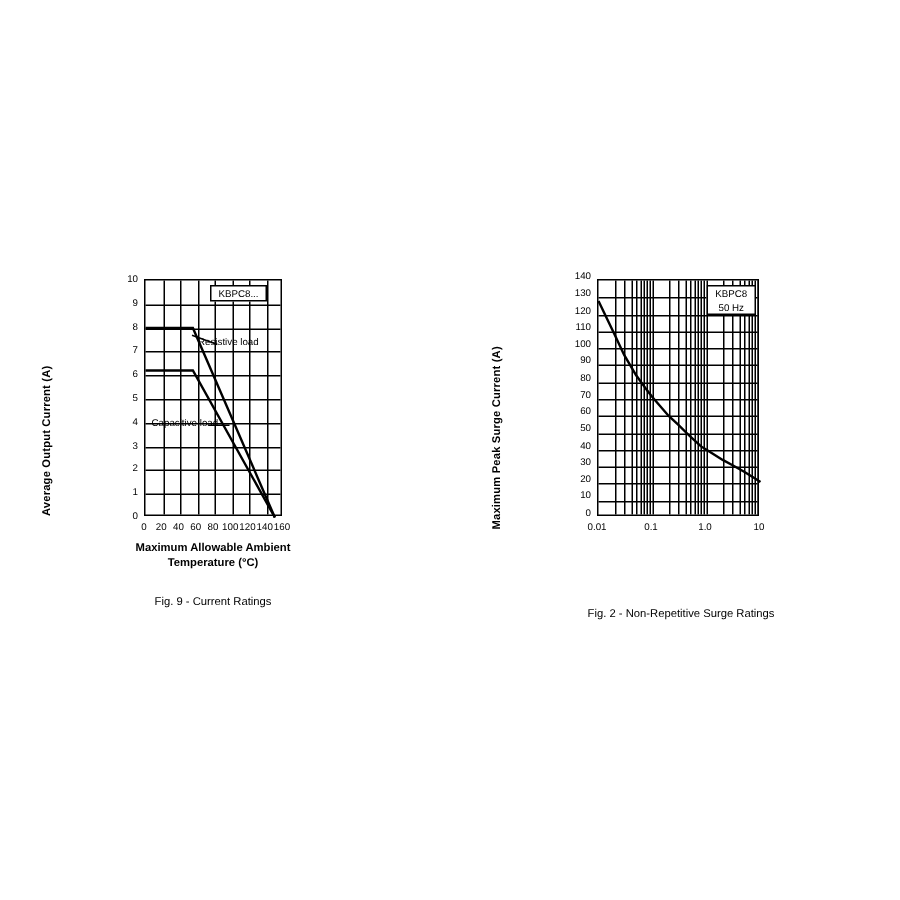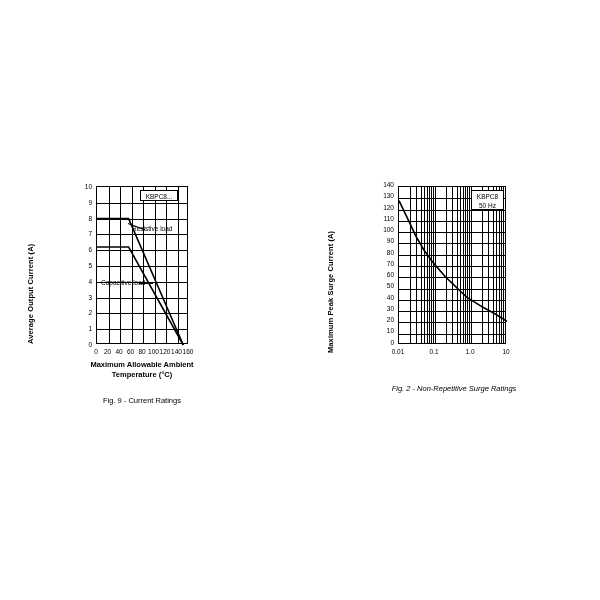--- a/index.html
+++ b/index.html
@@ -256,16 +256,16 @@
     </div>
 
     <div>
       <div class="xtick" style="left:68px;  top:170px; width:24px;">0.01</div>
       <div class="xtick" style="left:104px; top:170px; width:24px;">0.1</div>
       <div class="xtick" style="left:140px; top:170px; width:24px;">1.0</div>
       <div class="xtick" style="left:176px; top:170px; width:24px;">10</div>
     </div>
 
 
-    <div class="caption" style="left:28px; top:206px; width:216px;font-style:italic;">Fig. 2 - Non-Repetitive Surge Ratings</div>
+    <div class="caption" style="left:28px; top:226px; width:216px;">Fig. 2 - Non-Repetitive Surge Ratings</div>
   </div>
 
 </div>
 
 </body></html>

